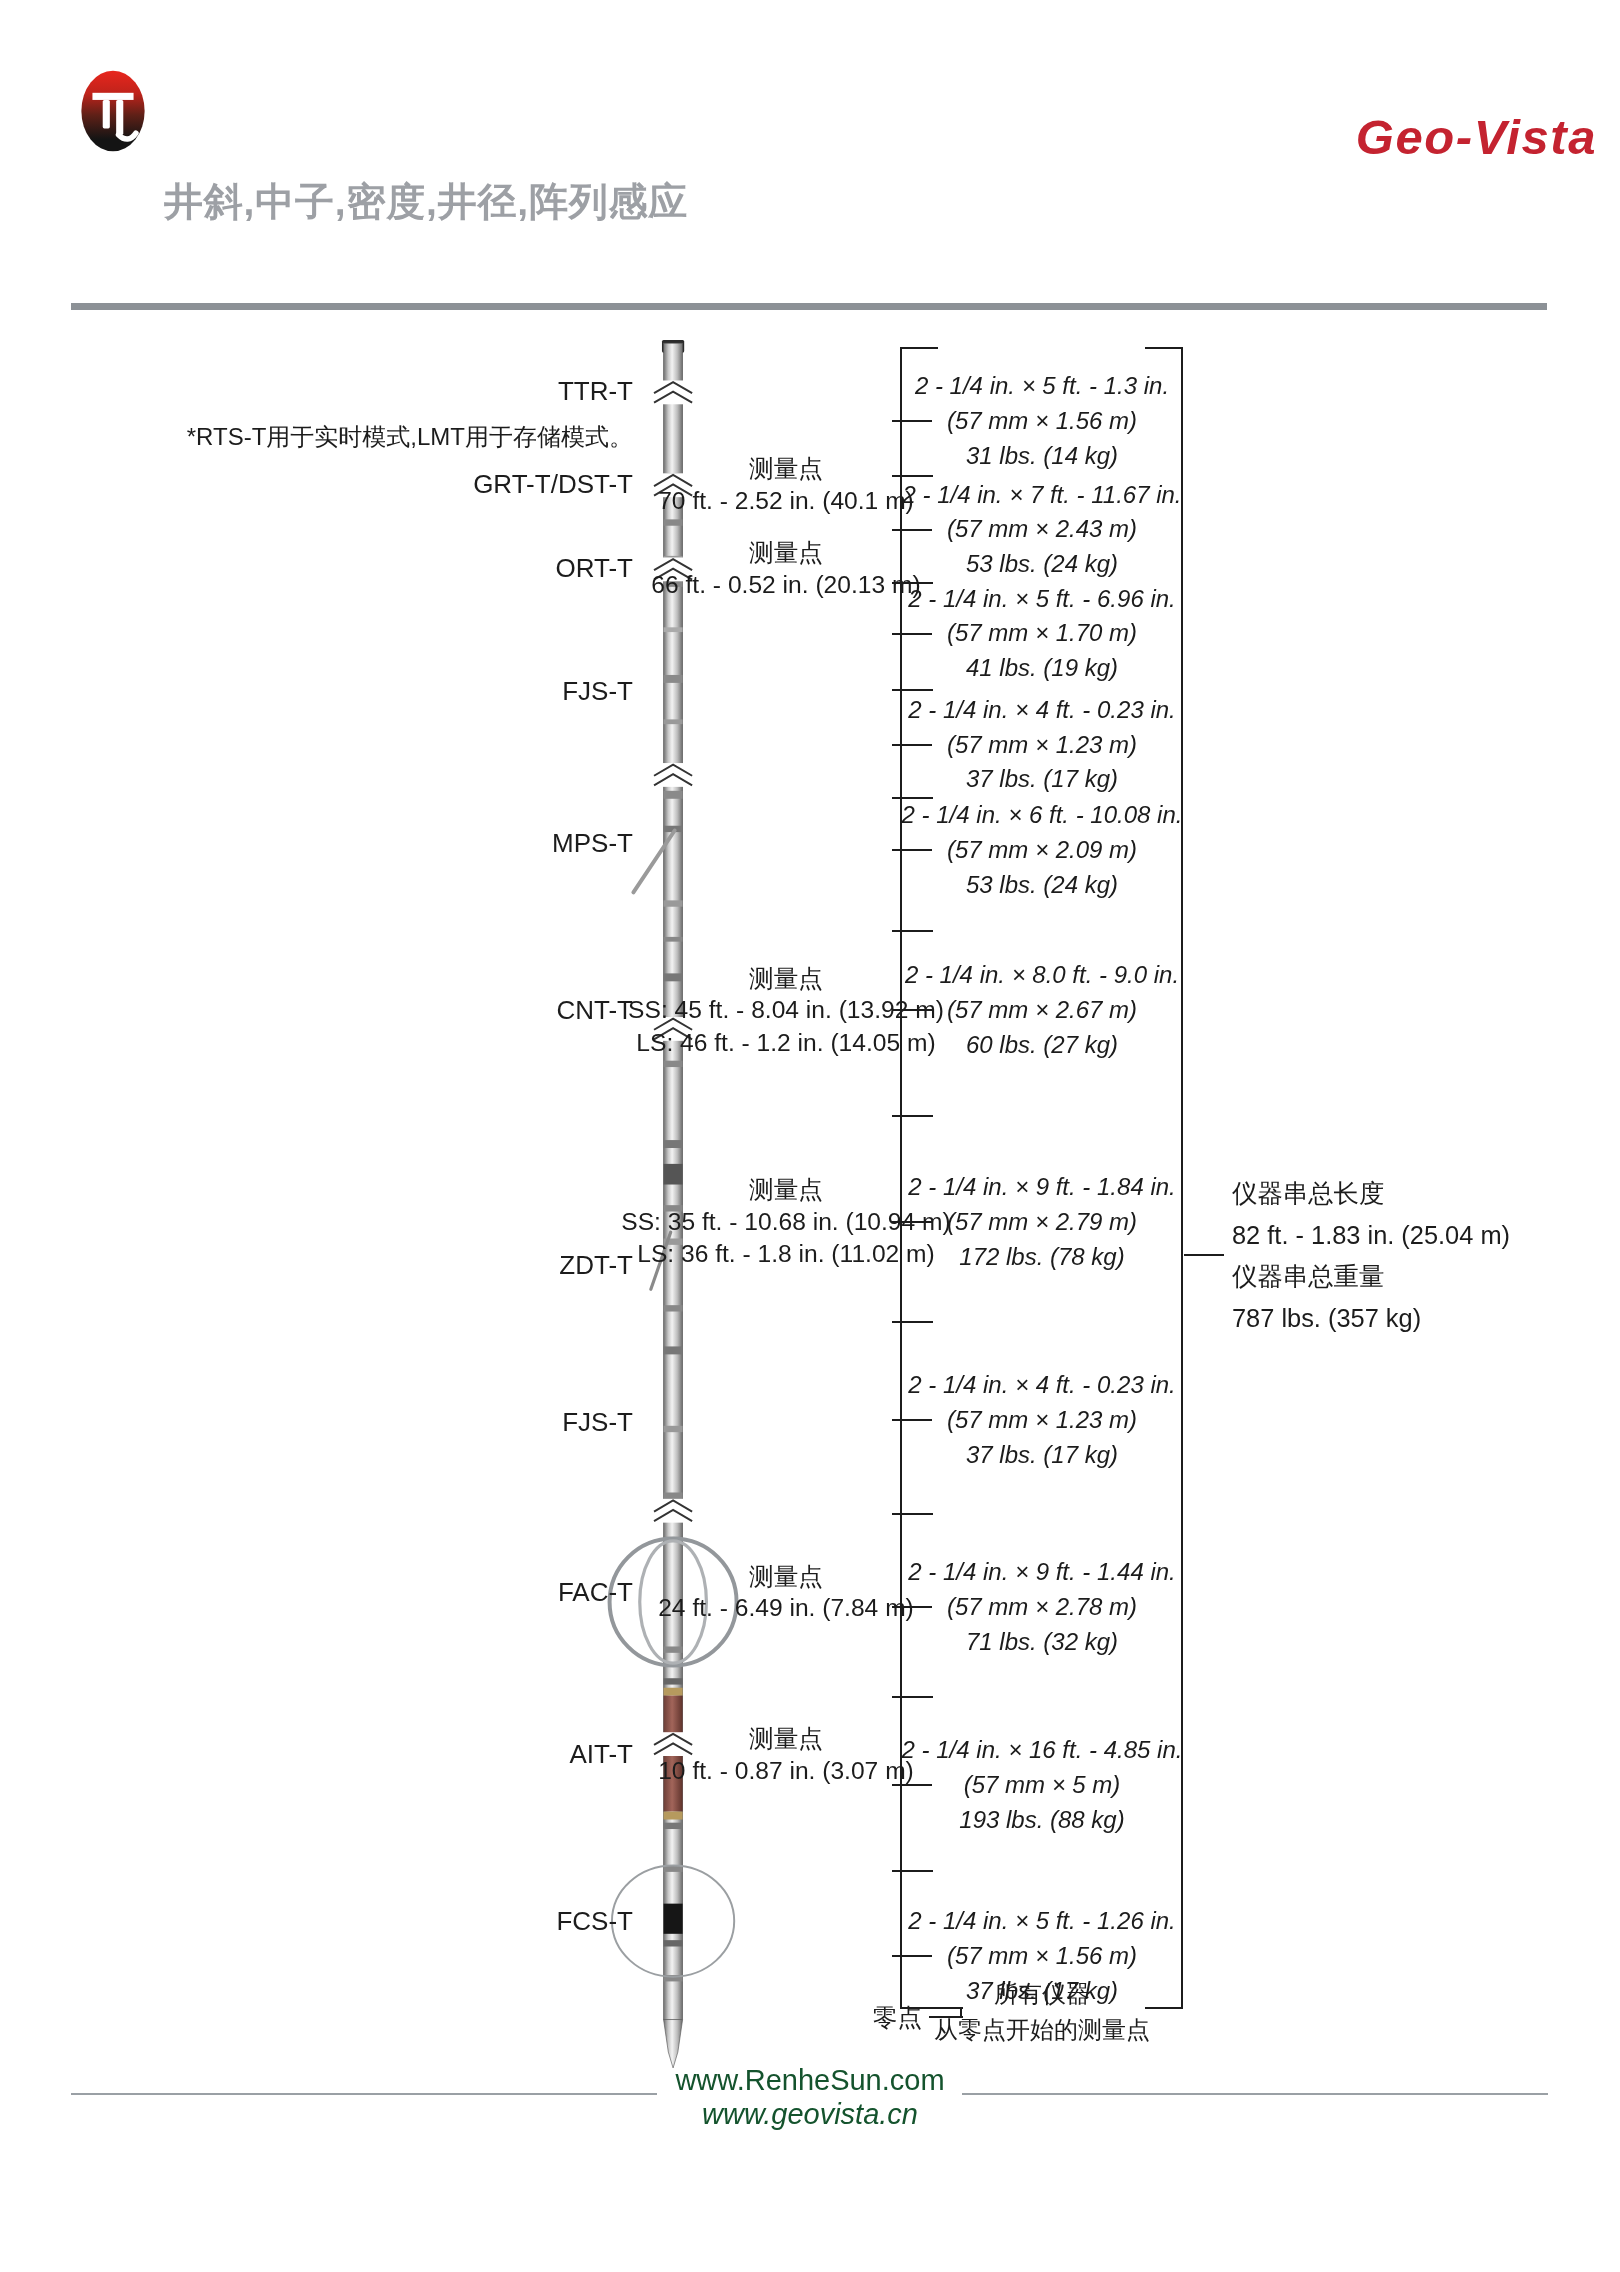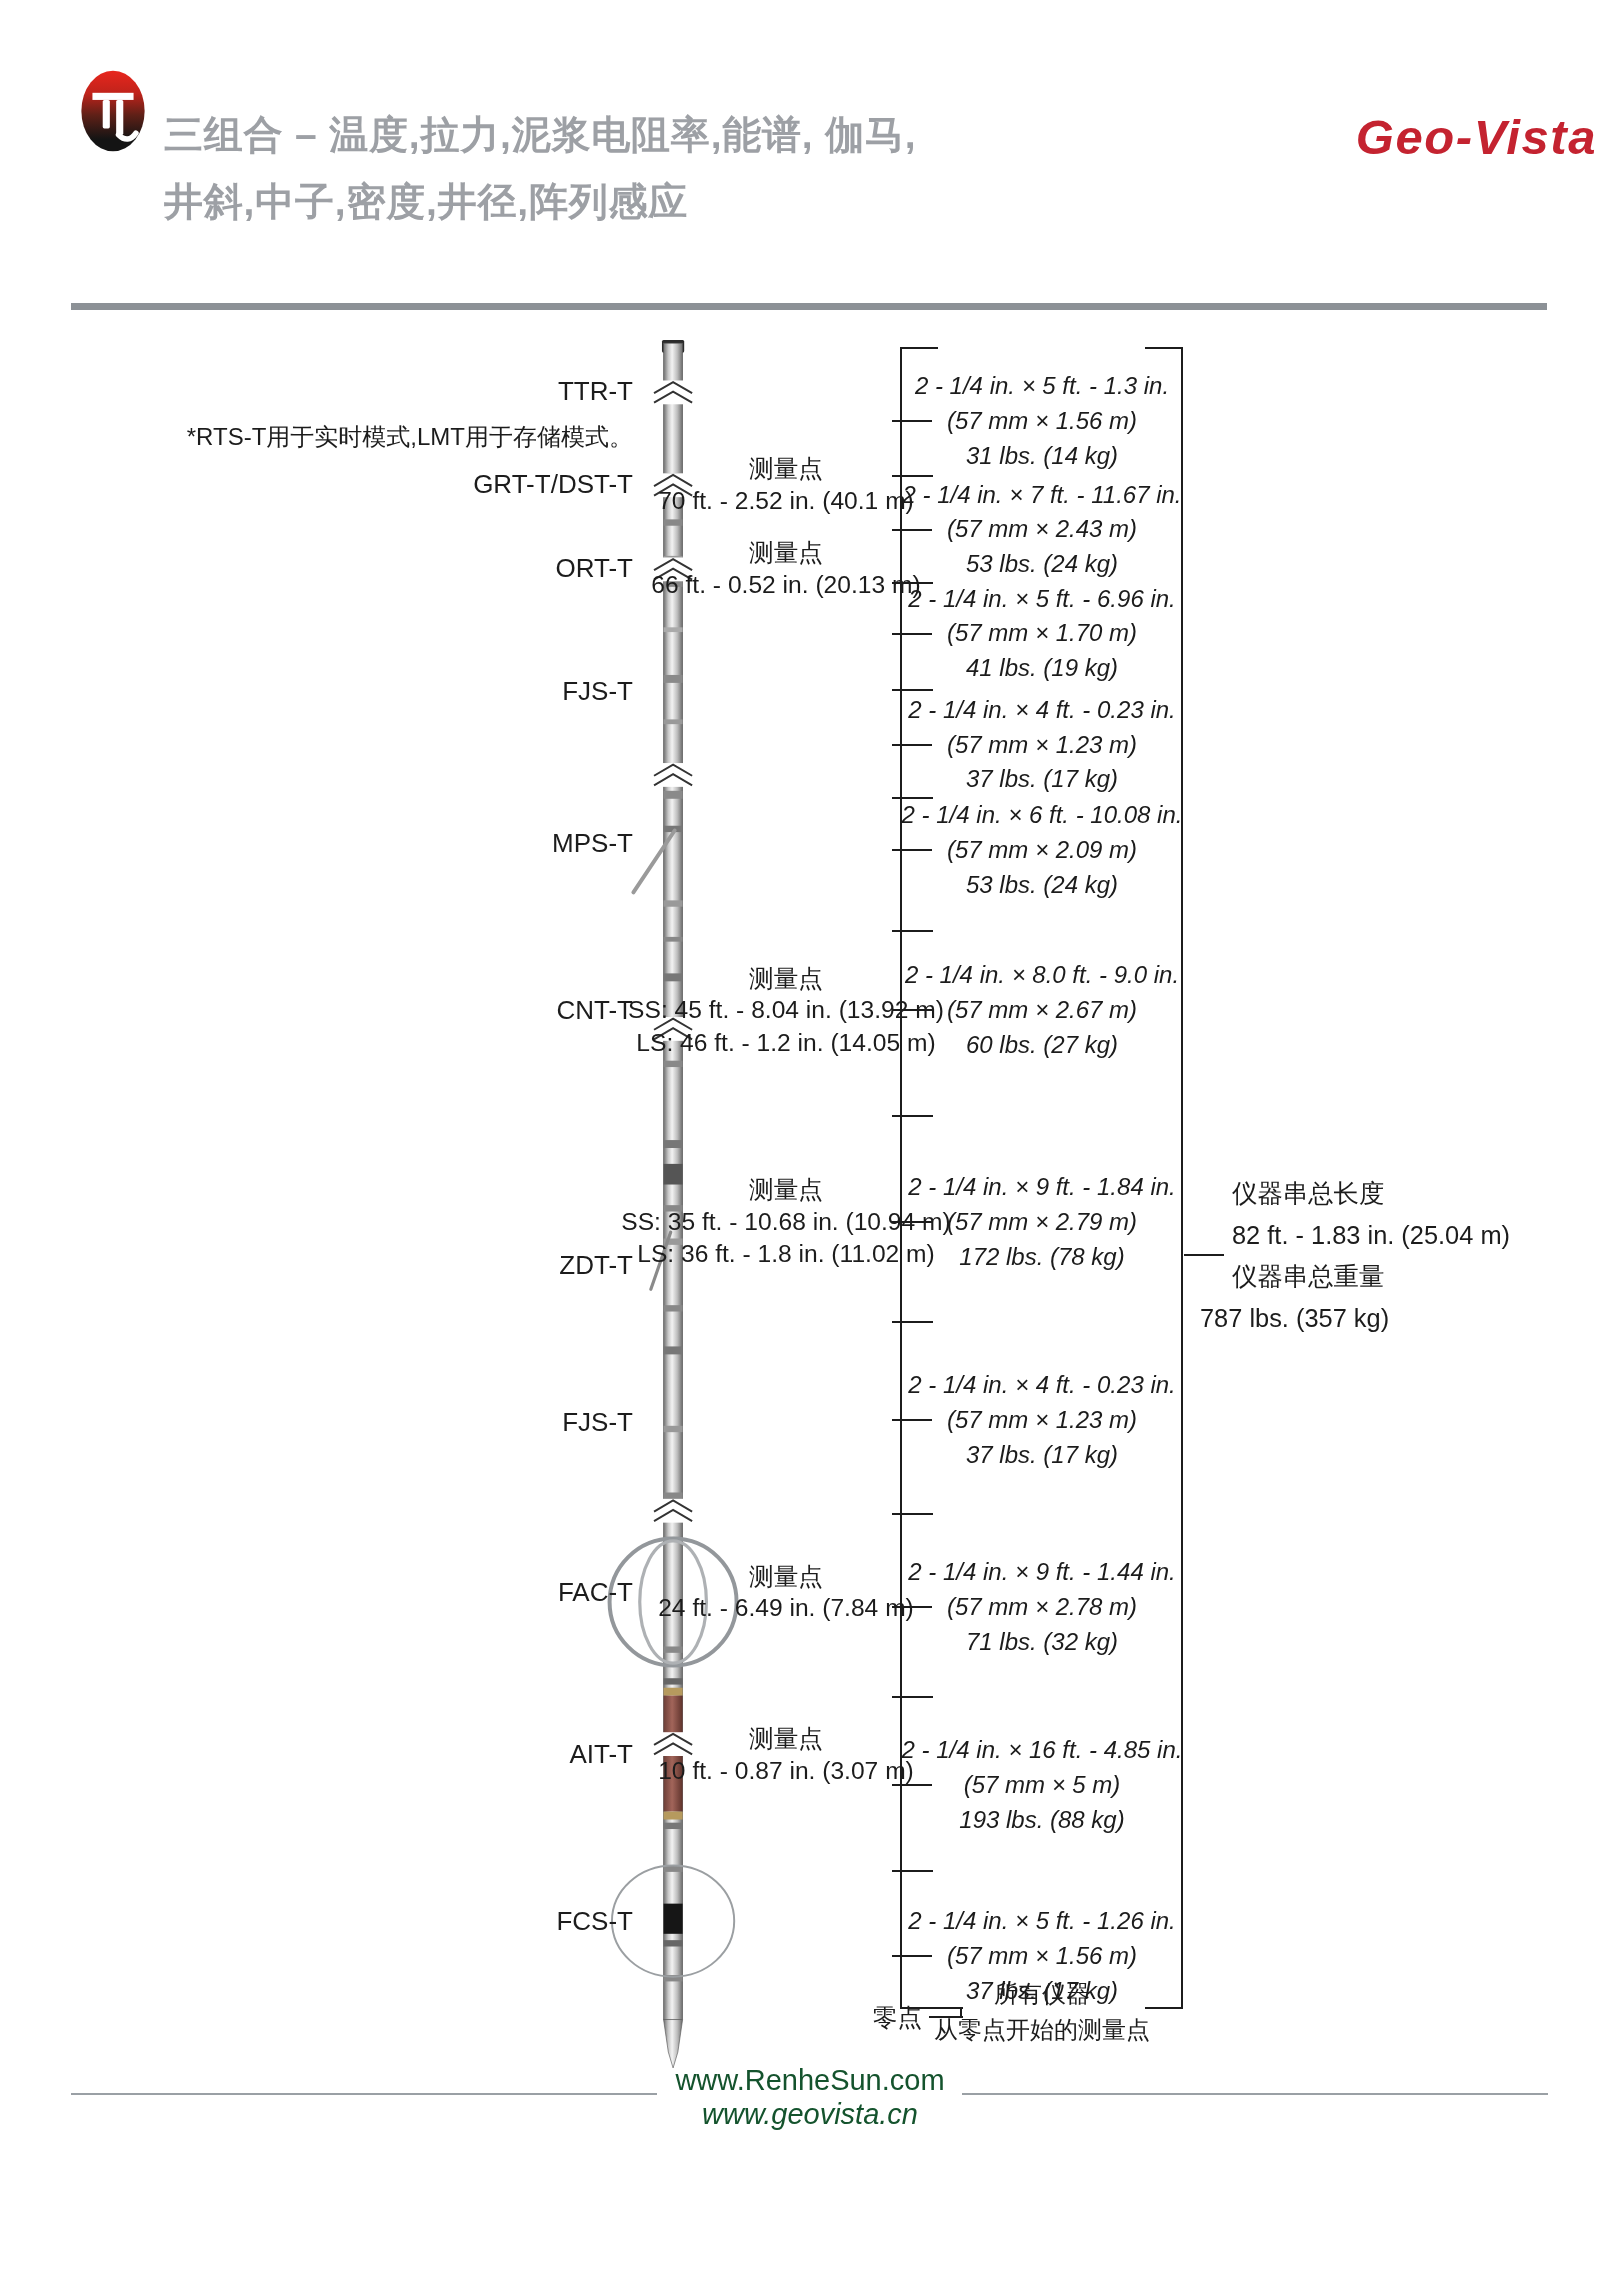--- a/index.html
+++ b/index.html
@@ -40,21 +40,20 @@
         <stop offset="0.85" stop-color="#141414"></stop>
       </linearGradient>
     </defs>
     <ellipse cx="43" cy="54" rx="40" ry="51" fill="url(#lgrad)"></ellipse>
     <rect x="17" y="31" width="52" height="9" fill="#ffffff"></rect>
     <rect x="30" y="40" width="9" height="36" rx="2" fill="#ffffff"></rect>
     <rect x="47" y="40" width="9" height="44" rx="2" fill="#ffffff"></rect>
     <path d="M50 84 q12 12 22 -2" stroke="#ffffff" stroke-width="7" fill="none" stroke-linecap="round"></path>
   </svg>
 
-  <div class="abs title-line nowrap" style="left: 164px; top: 108px; color: rgb(157, 160, 165);">三组合 – 温度,拉力,泥浆电阻率,能谱, 伽马,</div>
   <div class="abs title-line nowrap" style="left: 164px; top: 175px; color: rgb(157, 160, 165);">井斜,中子,密度,井径,阵列感应</div>
 
   <div class="abs brand nowrap r100-50" style="left: 1597px; top: 137px; color: rgb(196, 35, 48);">Geo-Vista</div>
 
   <div class="abs topbar" style="left:71px;top:303px;width:1476px;"></div>
 
   <div class="abs note nowrap r100-50" style="left:633px;top:437px;">*RTS-T用于实时模式,LMT用于存储模式。</div>
 
   <svg class="abs" style="left:0;top:0;" width="1620" height="2273" viewBox="0 0 2041 2863" id="toolsvg">
     <defs>
@@ -225,18 +224,18 @@
     <div class="abs hline" style="left: 900px; top: 347px; width: 38px;"></div>
     <div class="abs hline" style="left: 1145px; top: 347px; width: 38px;"></div>
     <div class="abs hline" style="left: 900px; top: 2007px; width: 63px;"></div>
     <div class="abs hline" style="left: 1145px; top: 2007px; width: 38px;"></div>
     <div class="abs vline" style="left: 960px; top: 2007px; height: 11px;"></div>
     <div class="abs hline" style="left: 929px; top: 2016px; width: 34px;"></div>
     <div class="abs hline" style="left: 1184px; top: 1254px; width: 40px;"></div>
     <div class="abs sum-line nowrap y50" style="left: 1232px; top: 1194px;">仪器串总长度</div>
     <div class="abs sum-line nowrap y50" style="left: 1232px; top: 1235px;">82 ft. - 1.83 in. (25.04 m)</div>
     <div class="abs sum-line nowrap y50" style="left: 1232px; top: 1277px;">仪器串总重量</div>
-    <div class="abs sum-line nowrap y50" style="left: 1200px; top: 1318px;">787 lbs. (357 kg)</div>
+    <div class="abs sum-line nowrap y50" style="left: 1232px; top: 1318px;">787 lbs. (357 kg)</div>
     <div class="abs ann-line nowrap r100-50" style="left: 922px; top: 2017px;">零点</div>
     <div class="abs small-cn nowrap c50-50" style="left: 1042px; top: 1994px;">所有仪器</div>
     <div class="abs small-cn nowrap c50-50" style="left: 1042px; top: 2030px;">从零点开始的测量点</div>
   </div>
 
 
 </body></html>

